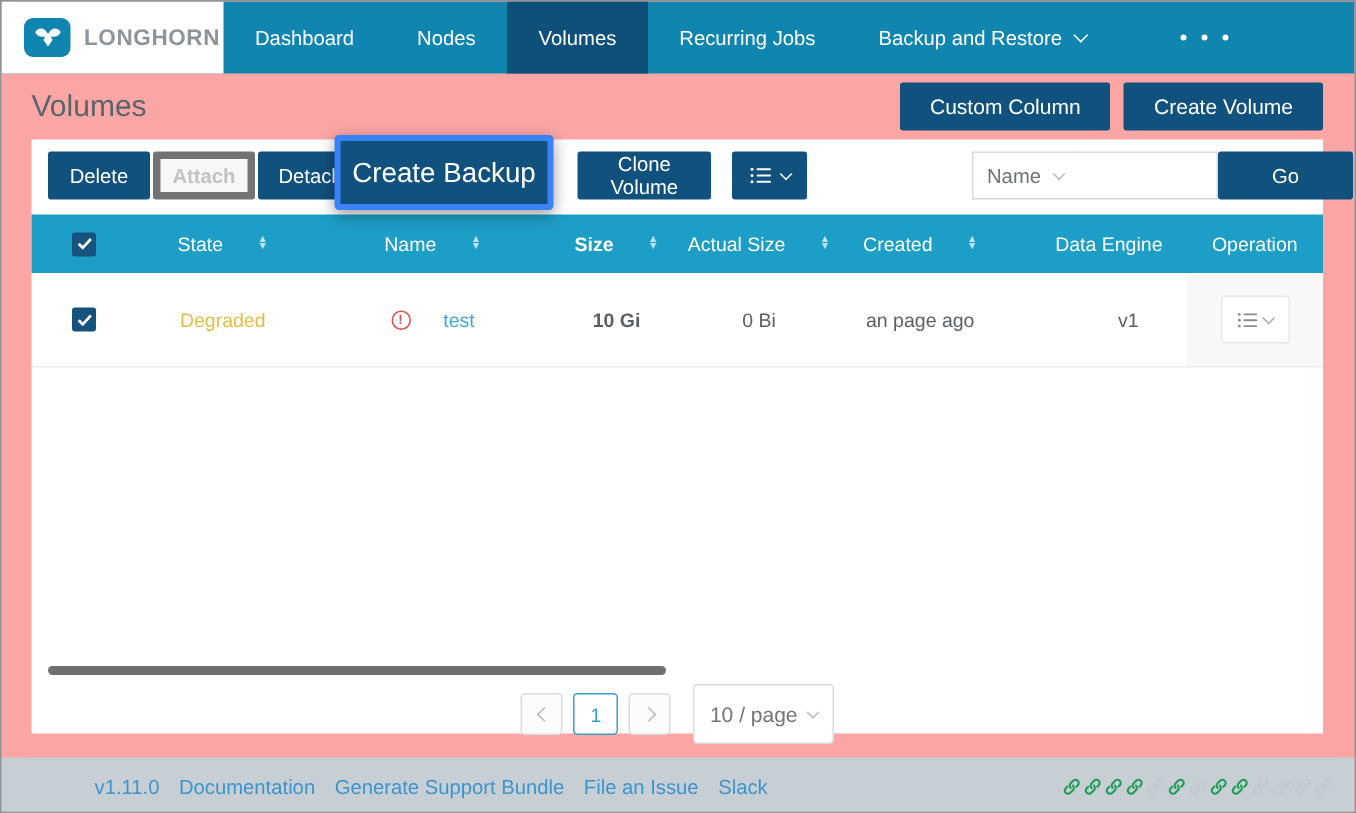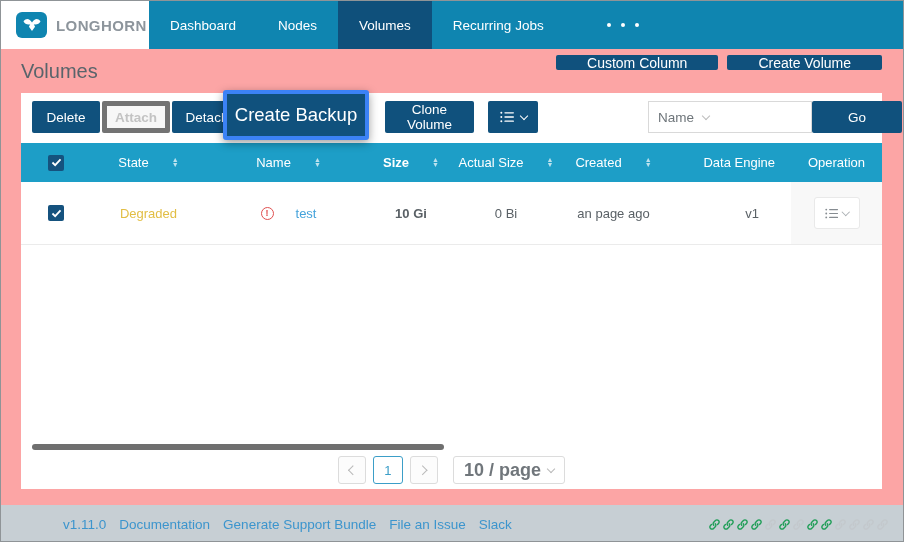--- a/index.html
+++ b/index.html
@@ -18,21 +18,21 @@
   .chev{display:inline-block;width:6px;height:6px;border-right:1.6px solid currentColor;border-bottom:1.6px solid currentColor;}
   .chev-down{transform:rotate(45deg);}
   .nav-dots{display:flex;align-items:center;gap:10px;margin-left:42px;}
   .nav-dots i{width:4px;height:4px;border-radius:50%;background:#fff;}
 
   
   .band{position:absolute;left:0;top:48px;width:100%;height:44px;display:flex;align-items:center;}
   .page-title{margin-left:20px;font-size:20px;color:#59646B;}
   .band-actions{position:absolute;right:21px;top:6px;display:flex;gap:9px;}
   .btn{display:inline-flex;align-items:center;justify-content:center;background:#10517D;color:#fff;border:none;border-radius:2px;font-size:13.5px;font-family:inherit;cursor:pointer;}
-  .btn-lg{height:15px;padding:0 31px;font-size:14px;}
+  .btn-lg{height:32px;padding:0 20px;font-size:14px;}
 
   
   .card{position:absolute;left:20px;top:92px;width:861px;height:396px;background:#ffffff;}
 
   
   .tbtn{position:absolute;top:8px;height:32px;}
   .btn-disabled{background:#F7F7F7;color:#C3C3C3;border:5px solid #737373;cursor:default;font-weight:bold;}
   .list-icon{display:inline-block;}
   .overlay-btn{position:absolute;left:202px;top:-3px;width:146px;height:50px;background:#10517D;border:4px solid #3b82f6;border-radius:3px;box-shadow:0 3px 10px rgba(0,0,0,.38);display:flex;align-items:center;justify-content:center;color:#fff;font-size:18.5px;z-index:6;box-sizing:border-box;cursor:pointer;}
   .filter-select{position:absolute;left:627px;top:8px;width:71px;height:32px;border:1px solid #D9D9D9;background:#fff;box-sizing:border-box;display:flex;align-items:center;justify-content:space-between;padding:0 9px;color:#6E757A;font-size:13.5px;cursor:pointer;}
@@ -63,21 +63,21 @@
   .op-btn .chev{width:4.5px;height:4.5px;margin-top:-2px;color:#A9AEB2;}
 
   
   .hscroll{position:absolute;left:11px;top:351px;width:412px;height:6px;border-radius:3px;background:#6F6F6F;cursor:grab;}
   .pager{position:absolute;left:0;top:363px;width:861px;display:flex;justify-content:center;align-items:center;gap:7px;}
   .pg{width:28px;height:28px;border:1px solid #DCDCDC;background:#FCFCFC;border-radius:3px;display:flex;align-items:center;justify-content:center;cursor:pointer;box-sizing:border-box;}
   .pg .chev{width:5.5px;height:5.5px;color:#B9B9B9;}
   .chev-left{transform:rotate(135deg);margin-left:3px;}
   .chev-right{transform:rotate(-45deg);margin-right:3px;}
   .pg-current{width:30px;height:28px;border:1px solid #3B9EC8;background:#fff;color:#3B9EC8;border-radius:3px;display:flex;align-items:center;justify-content:center;font-size:13px;cursor:pointer;box-sizing:border-box;}
-  .pg-size{margin-left:8px;height:28px;border:1px solid #DCDCDC;background:#fff;border-radius:3px;display:flex;align-items:center;padding:0 10px;gap:7px;color:#70767B;font-size:18px;cursor:pointer;box-sizing:border-box;font-weight:bold;}
+  .pg-size{margin-left:8px;height:40px;border:1px solid #DCDCDC;background:#fff;border-radius:3px;display:flex;align-items:center;padding:0 10px;gap:7px;color:#70767B;font-size:14px;cursor:pointer;box-sizing:border-box;}
   .pg-size .chev{width:5px;height:5px;color:#B9B9B9;margin-top:-2px;}
 
   
   .footer{position:absolute;left:0;top:504px;width:100%;height:38px;background:#C7CFD4;display:flex;align-items:center;box-sizing:border-box;padding:0 14px 0 62px;}
   .flinks{display:flex;gap:13px;align-items:center;}
   .flink{color:#3C95CD;font-size:13.5px;text-decoration:none;white-space:nowrap;cursor:pointer;}
   .chains{margin-left:auto;display:flex;align-items:center;gap:1px;}
   .chain{width:13px;height:13px;}
   .chain.green{color:#1F9E57;}
   .chain.gray{color:#C3C8CC;}
@@ -101,20 +101,24 @@
           <span>Dashboard</span>
         </div>
         <div class="nav-item">
           <span>Nodes</span>
         </div>
         <div class="nav-item active">
           <span>Volumes</span>
         </div>
         <div class="nav-item">
           <span>Recurring Jobs</span>
+        </div>
+        <div class="nav-item">
+          <span>Backup and Restore</span>
+          <i class="chev chev-down nav-caret"></i>
         </div>
       </div>
     <div class="nav-dots">
         <i></i>
         <i></i>
         <i></i>
       </div>
   </div>
 
   <div class="band">

